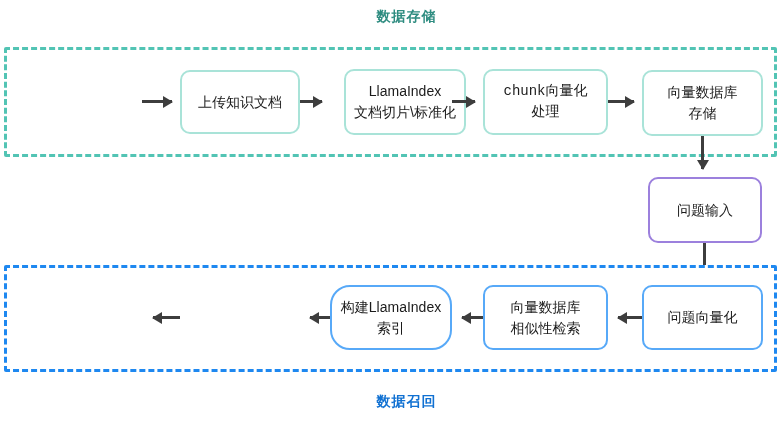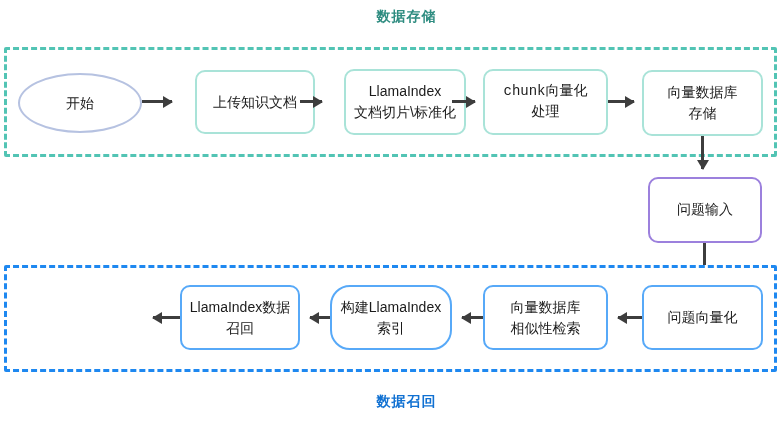--- a/index.html
+++ b/index.html
@@ -20,24 +20,24 @@
   .storage-container{top:47px;height:110px;border:3px dashed #52c4b4;}
   .recall-container{top:265px;height:107px;border:3px dashed #1e88f0;}
   .node{
     position:absolute;box-sizing:border-box;background:#ffffff;
     display:flex;align-items:center;justify-content:center;
     font-size:14px;color:#1b1b1b;text-align:center;line-height:1.5;
     white-space:pre-line;border-radius:10px;
   }
   .mint{border:2px solid #a9e3d8;}
   .blue{border:2px solid #57a9f8;}
-  .purple{border:2px solid #9c80dd;font-family:Liberation Mono, monospace;}
+  .purple{border:2px solid #9c80dd;}
   .terminal{border:2px solid #b6c2e1;}
   .n-start{left:18px;top:73px;width:124px;height:60px;border-radius:50%;}
-  .n-upload{left:180px;top:70px;width:120px;height:64px;margin-left:15px;}
+  .n-upload{left:180px;top:70px;width:120px;height:64px;}
   .n-split{left:344px;top:69px;width:122px;height:66px;}
   .n-chunk{left:483px;top:69px;width:125px;height:66px;font-family:Liberation Mono, monospace;}
   .n-store{left:642px;top:70px;width:121px;height:66px;}
   .n-input{left:648px;top:177px;width:114px;height:66px;}
   .n-qvec{left:642px;top:285px;width:121px;height:65px;}
   .n-sim{left:483px;top:285px;width:125px;height:65px;}
   .n-build{left:330px;top:285px;width:122px;height:65px;border-radius:20px;}
   .n-recall{left:180px;top:285px;width:120px;height:65px;}
   .n-end{left:16px;top:290px;width:127px;height:60px;border-radius:30px;}
   
@@ -68,21 +68,20 @@
 </style>
 </head>
 <body>
 
 <div class="canvas">
 
   <div class="section-title title-top">数据存储</div>
 
   <div class="container storage-container"></div>
 
-  <div class="node terminal n-start">开始</div>
   <div class="node mint n-upload">上传知识文档</div>
   <div class="node mint n-split">LlamaIndex
 文档切片\标准化</div>
   <div class="node mint n-chunk">chunk向量化
 处理</div>
   <div class="node mint n-store">向量数据库
 存储</div>
 
   <div class="arrow-h right a1"></div>
   <div class="arrow-h right a2"></div>
@@ -90,22 +89,20 @@
   <div class="arrow-h right a4"></div>
 
   <div class="arrow-v d1"></div>
 
   <div class="node purple n-input">问题输入</div>
 
   <div class="arrow-v d2"></div>
 
   <div class="container recall-container"></div>
 
-  <div class="node blue n-recall">LlamaIndex数据
-召回</div>
   <div class="node blue n-build">构建LlamaIndex
 索引</div>
   <div class="node blue n-sim">向量数据库
 相似性检索</div>
   <div class="node blue n-qvec">问题向量化</div>
 
   <div class="arrow-h left b1"></div>
   <div class="arrow-h left b2"></div>
   <div class="arrow-h left b3"></div>
   <div class="arrow-h left b4"></div>

